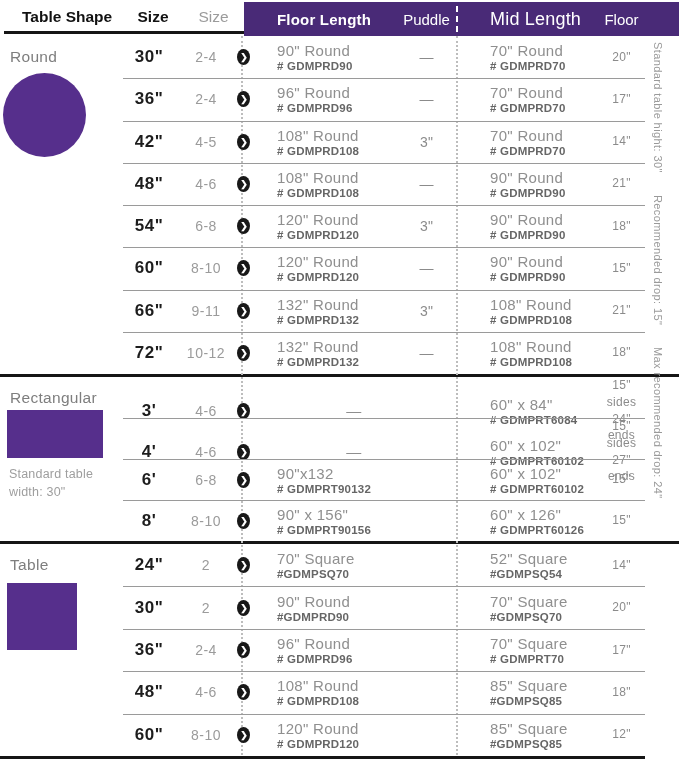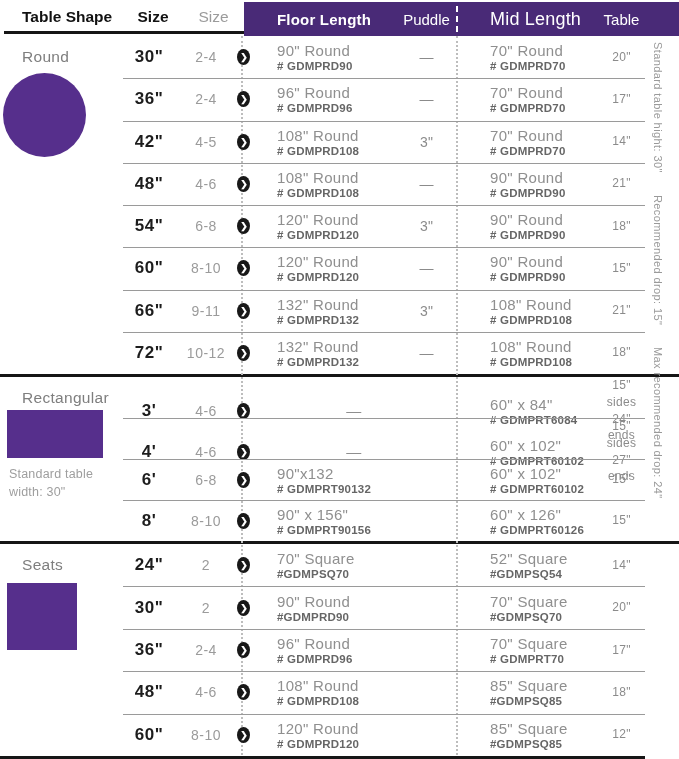--- a/index.html
+++ b/index.html
@@ -62,21 +62,21 @@
   .c-puddle { grid-column: 6; text-align: center; font-size: 14px; color: #8b8b8b; }
   .c-mid { grid-column: 7; padding-left: 32px; }
   .c-drop { grid-column: 8; text-align: center; font-size: 12px; color: #8b8b8b; line-height: 1.4; letter-spacing: .3px; }
   .val { font-size: 15px; color: #8f8f8f; letter-spacing: .3px; }
   .sku { font-size: 11.5px; font-weight: bold; color: #666; letter-spacing: .2px; margin-top: 1px; }
   .sku:empty, .drop2:empty, .c-puddle:empty { display: none; }
   .floor-dash .c-floor { grid-column: 5 / 7; padding: 0; text-align: center; }
 
   
   .shape-col { position: absolute; left: 0; top: 0; width: 123px; z-index: 2; }
-  .section-label { font-size: 15.5px; color: #7e7e7e; letter-spacing: .3px; padding: 12px 0 0 10px; margin-left: 12px; }
+  .section-label { font-size: 15.5px; color: #7e7e7e; letter-spacing: .3px; padding: 12px 0 0 10px; }
   .shape { background: var(--shape, #562f8c); }
   .shape-circle { width: 83px; height: 84px; border-radius: 50%; margin: 7px 0 0 3px; }
   .shape-rect   { width: 96px; height: 48px; margin: 3px 0 0 7px; }
   .shape-square { width: 70px; height: 67px; margin: 9px 0 0 7px; }
   .shape-caption { font-size: 12.5px; color: #9e9e9e; width: 88px; margin: 7px 0 0 9px; line-height: 1.45; letter-spacing: .2px; }
   .shape-caption:empty { display: none; }
 
   .bottom-rule { position: absolute; left: 0; top: 756px; width: 645px; height: 3px; background: #161616; }
 
   
@@ -98,21 +98,21 @@
   <header class="head">
     <div class="head-left">
       <span class="h-shape">Table Shape</span>
       <span class="h-size">Size</span>
       <span class="h-seats">Size</span>
     </div>
     <div class="banner">
       <span class="b-floor">Floor Length</span>
       <span class="b-puddle">Puddle</span>
       <span class="b-mid">Mid Length</span>
-      <span class="b-drop">Table</span>
+      <span class="b-drop">Floor</span>
       <span class="b-divider"></span>
     </div>
   </header>
 
   <main id="sections">
   <section class="section section-0">
     <div class="shape-col">
       <div class="section-label">Round</div>
       <div class="shape shape-circle"></div>
 
@@ -388,21 +388,21 @@
     <div class="c-drop">
       <div>15"</div>
 
     </div>
   </div>
 </div>
   </section>
 
   <section class="section section-2">
     <div class="shape-col">
-      <div class="section-label">Seats</div>
+      <div class="section-label">Table</div>
       <div class="shape shape-square"></div>
 
     </div>
     <div class="rows">
   <div class="row">
 
     <div class="c-size">24"</div>
     <div class="c-seats">2</div>
     <div class="c-arrow">
       <span class="arrow">❯</span>

